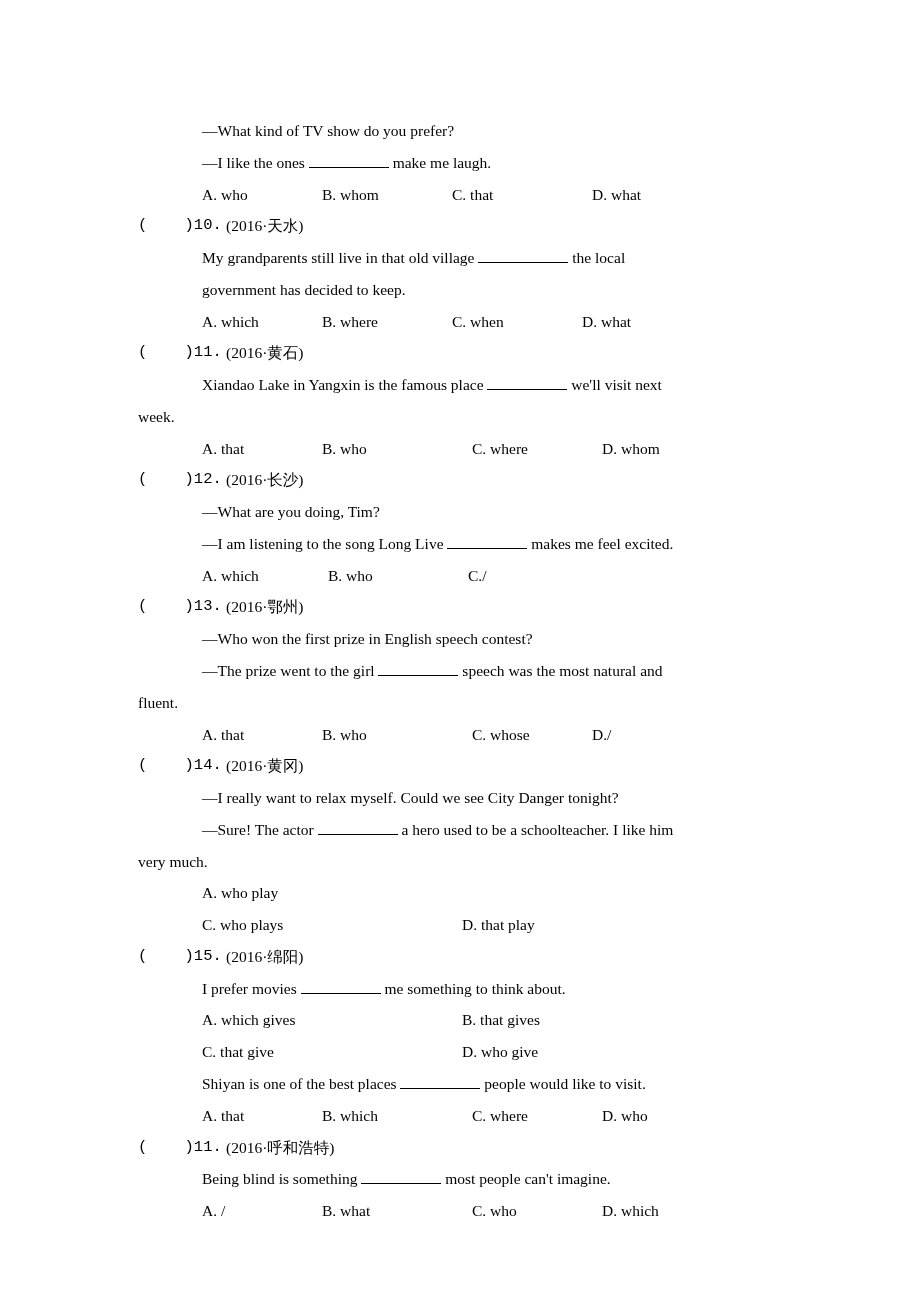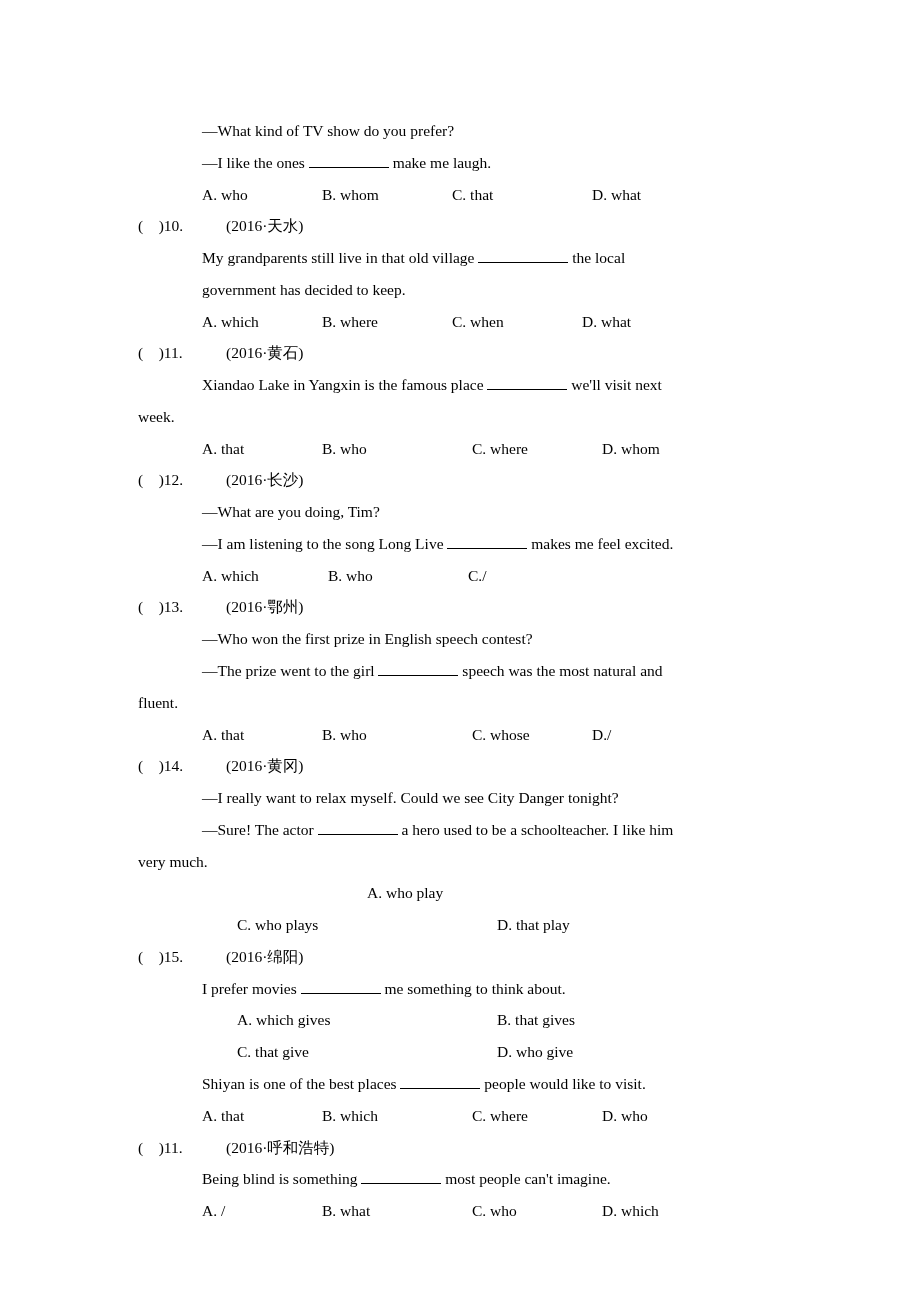--- a/index.html
+++ b/index.html
@@ -17,39 +17,39 @@
   }
   .indent-question {
     padding-left: 64px;
     text-indent: 0;
   }
   .options-two-col {
     padding-left: 64px;
   }
   .opt-row {
     display: flex;
-    justify-content: center;
   }
   .opt-row .col {
     width: 260px;
   }
   .blank {
     display: inline-block;
     border-bottom: 1px solid #000;
     height: 1em;
     vertical-align: baseline;
   }
   .blank-short { width: 80px; }
   .blank-med { width: 90px; }
   .italic { }
   .paren-line {
     display: flex;
   }
   .paren-line .paren {
     width: 44px;
+    font-family: Liberation Mono, monospace;
   }
   .paren-line .rest {
     flex: 1;
     padding-left: 4px;
   }
 </style>
 </head>
 <body>
 
 <div class="page">

